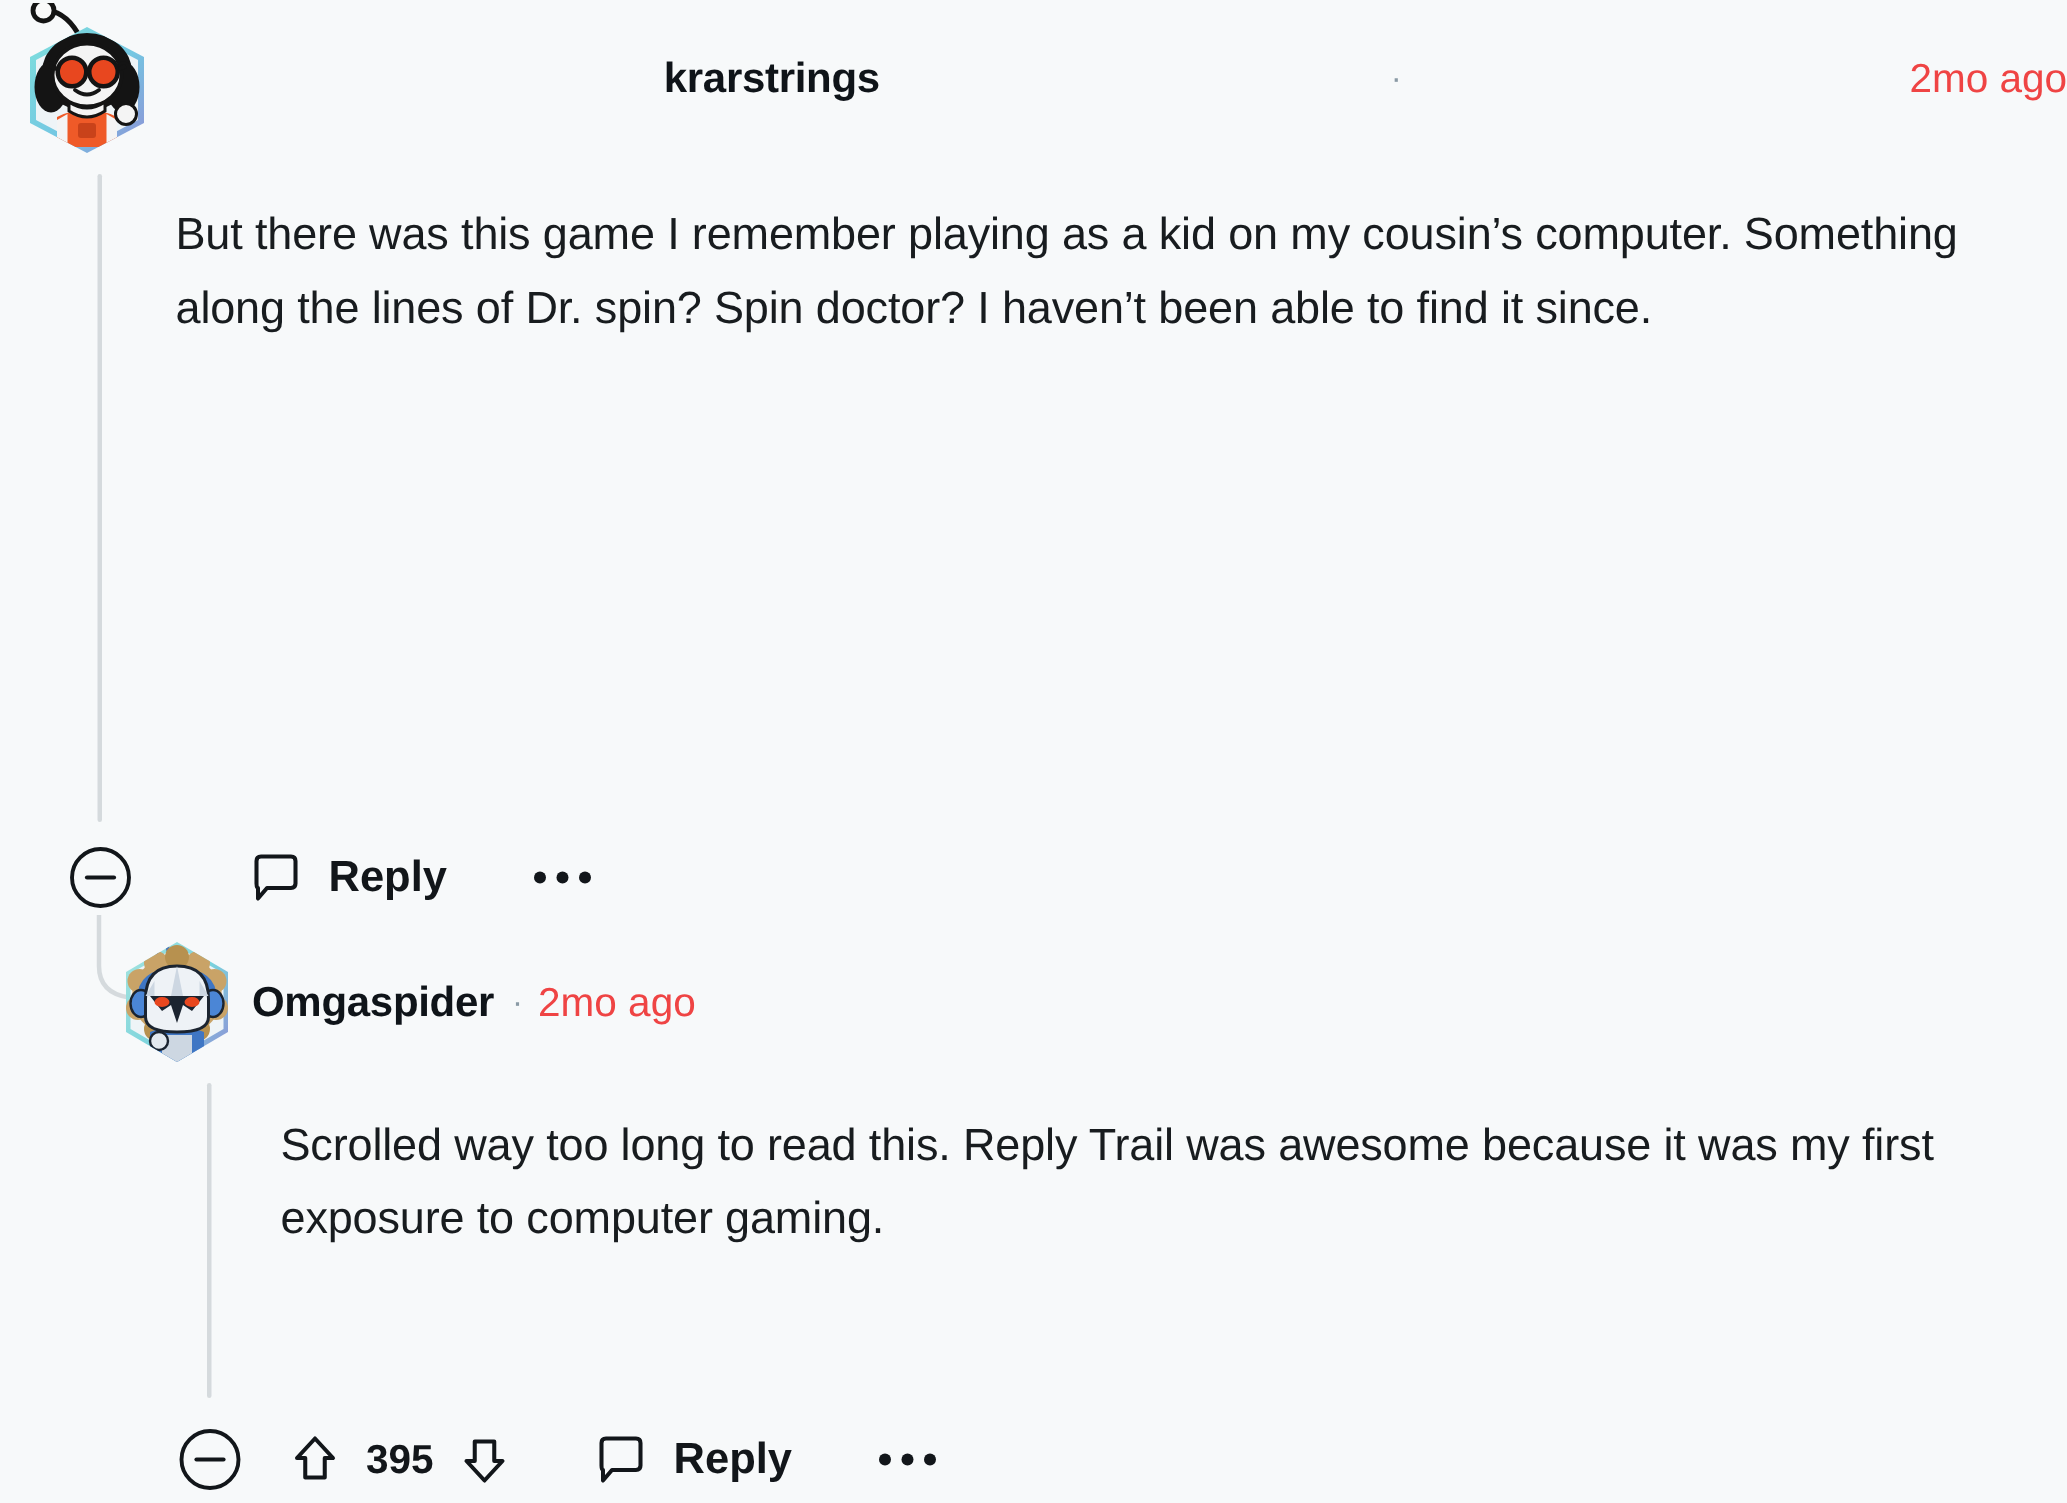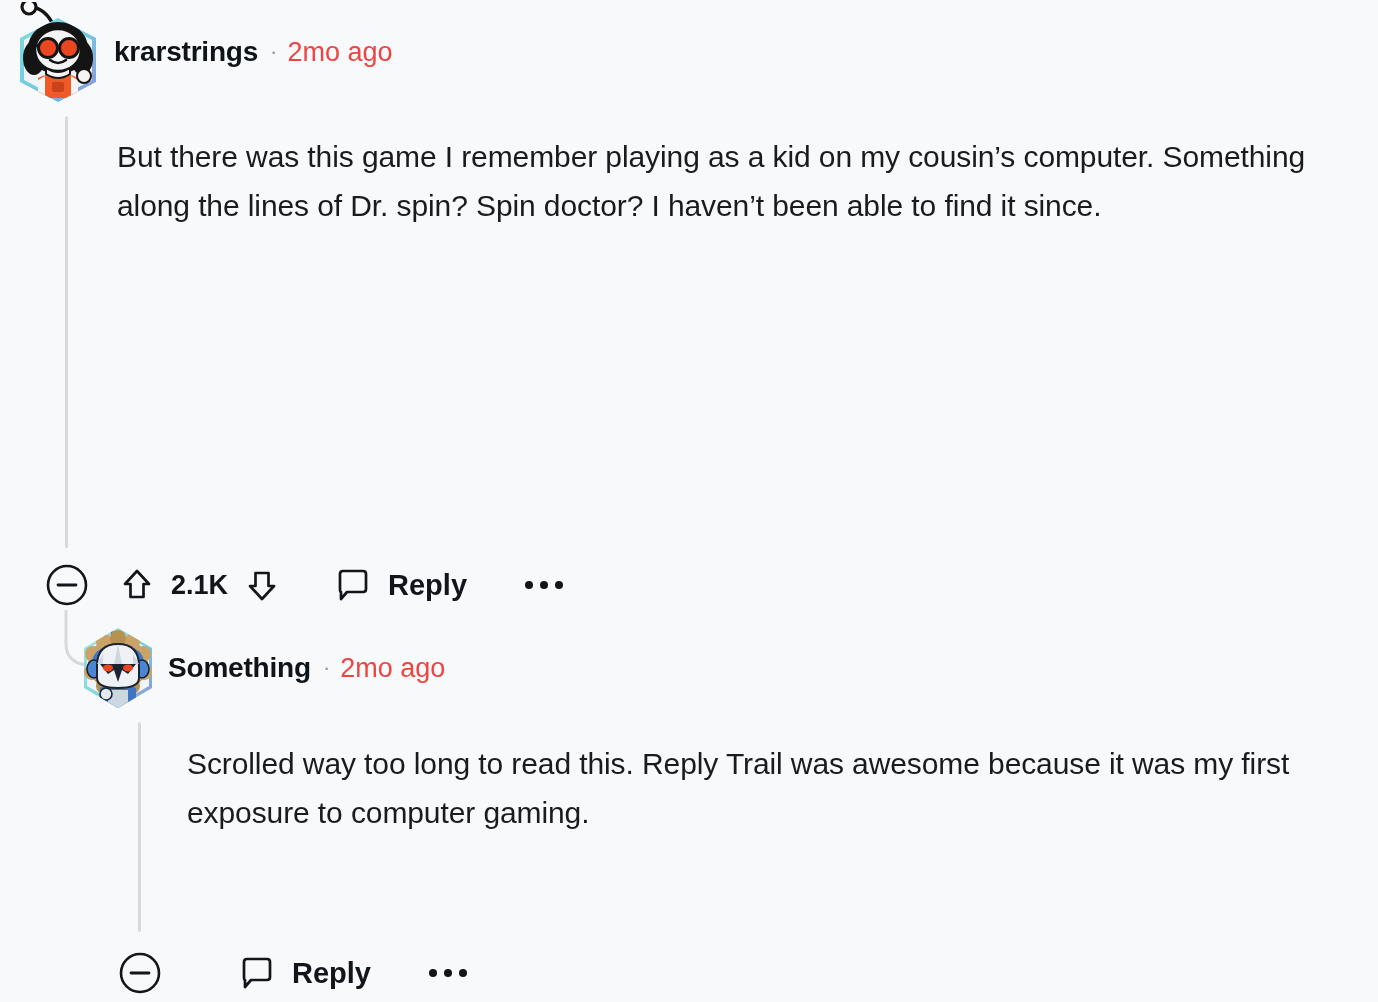--- a/index.html
+++ b/index.html
@@ -24,20 +24,21 @@
     left: 0; top: 0;
     width: 1378px;
   }
 
   .c-header {
     display: flex;
     align-items: center;
     height: 104px;
     padding-left: 12px;
     box-sizing: border-box;
+    justify-content: space-between;
   }
 
   .avatar {
     position: relative;
     width: 92px;
     height: 100px;
     flex: 0 0 92px;
   }
   .avatar.small { width: 80px; height: 88px; flex-basis: 80px; }
 
@@ -198,33 +199,20 @@
 
     <div class="actions" style="position:absolute; left:45px; top:556px;">
 
       <div class="act collapse-btn">
         <svg class="ic" width="44" height="44" viewBox="0 0 44 44" xmlns="http://www.w3.org/2000/svg">
           <circle cx="22" cy="22" r="19" fill="none" stroke="#12161a" stroke-width="2.6"></circle>
           <line x1="13" y1="22" x2="31" y2="22" stroke="#12161a" stroke-width="2.8" stroke-linecap="round"></line>
         </svg>
       </div>
 
-      <div class="vote-group">
-        <div class="act">
-          <svg class="ic" width="44" height="44" viewBox="0 0 44 44" xmlns="http://www.w3.org/2000/svg">
-            <path d="M22 8 L34 21 L28.5 21 L28.5 34 L15.5 34 L15.5 21 L10 21 Z" fill="none" stroke="#12161a" stroke-width="2.7" stroke-linejoin="round"></path>
-          </svg>
-        </div>
-        <div class="vote-count">2.1K</div>
-        <div class="act">
-          <svg class="ic" width="44" height="44" viewBox="0 0 44 44" xmlns="http://www.w3.org/2000/svg">
-            <path d="M22 36 L34 23 L28.5 23 L28.5 10 L15.5 10 L15.5 23 L10 23 Z" fill="none" stroke="#12161a" stroke-width="2.7" stroke-linejoin="round"></path>
-          </svg>
-        </div>
-      </div>
 
       <div class="reply-btn">
         <svg class="ic" width="40" height="40" viewBox="0 0 40 40" xmlns="http://www.w3.org/2000/svg">
           <path d="M8 9 Q8 6 11 6 L31 6 Q34 6 34 9 L34 24 Q34 27 31 27 L15 27 L9 34 L9 27 Q8 27 8 24 Z" fill="none" stroke="#12161a" stroke-width="2.7" stroke-linejoin="round"></path>
         </svg>
         <span class="reply-label">Reply</span>
       </div>
 
       <div class="more-btn">
         <span class="more-dot"></span>
@@ -281,40 +269,53 @@
             <path d="M19,40 L25,40 L25,30 Z" fill="#cdd7e2"></path>
             <path d="M61,40 L55,40 L55,30 Z" fill="#cdd7e2"></path>
 
             <path d="M22,40 L58,40 L50,50 L44,46 L40,58 L36,46 L30,50 Z" fill="#1b2430"></path>
 
             <ellipse cx="30" cy="44" rx="5" ry="3.4" fill="#e8471f"></ellipse>
             <ellipse cx="50" cy="44" rx="5" ry="3.4" fill="#e8471f"></ellipse>
           </g>
         </svg>
       </div>
-      <div class="uname">Something</div>
+      <div class="uname">Omgaspider</div>
       <div class="dot">·</div>
       <div class="ts">2mo ago</div>
     </div>
 
     <div class="threadline" style="left:138px; top:722px; height:210px;"></div>
 
     <div class="c-body" style="position:absolute; left:187px; top:740px; width:1110px;">
       <p>Scrolled way too long to read this.  Reply Trail was awesome because it was my first exposure to computer gaming.</p>
     </div>
 
     <div class="actions" style="position:absolute; left:118px; top:944px;">
 
       <div class="act collapse-btn">
         <svg class="ic" width="44" height="44" viewBox="0 0 44 44" xmlns="http://www.w3.org/2000/svg">
           <circle cx="22" cy="22" r="19" fill="none" stroke="#12161a" stroke-width="2.6"></circle>
           <line x1="13" y1="22" x2="31" y2="22" stroke="#12161a" stroke-width="2.8" stroke-linecap="round"></line>
         </svg>
       </div>
 
+      <div class="vote-group">
+        <div class="act">
+          <svg class="ic" width="44" height="44" viewBox="0 0 44 44" xmlns="http://www.w3.org/2000/svg">
+            <path d="M22 8 L34 21 L28.5 21 L28.5 34 L15.5 34 L15.5 21 L10 21 Z" fill="none" stroke="#12161a" stroke-width="2.7" stroke-linejoin="round"></path>
+          </svg>
+        </div>
+        <div class="vote-count">395</div>
+        <div class="act">
+          <svg class="ic" width="44" height="44" viewBox="0 0 44 44" xmlns="http://www.w3.org/2000/svg">
+            <path d="M22 36 L34 23 L28.5 23 L28.5 10 L15.5 10 L15.5 23 L10 23 Z" fill="none" stroke="#12161a" stroke-width="2.7" stroke-linejoin="round"></path>
+          </svg>
+        </div>
+      </div>
 
       <div class="reply-btn">
         <svg class="ic" width="40" height="40" viewBox="0 0 40 40" xmlns="http://www.w3.org/2000/svg">
           <path d="M8 9 Q8 6 11 6 L31 6 Q34 6 34 9 L34 24 Q34 27 31 27 L15 27 L9 34 L9 27 Q8 27 8 24 Z" fill="none" stroke="#12161a" stroke-width="2.7" stroke-linejoin="round"></path>
         </svg>
         <span class="reply-label">Reply</span>
       </div>
 
       <div class="more-btn">
         <span class="more-dot"></span>

